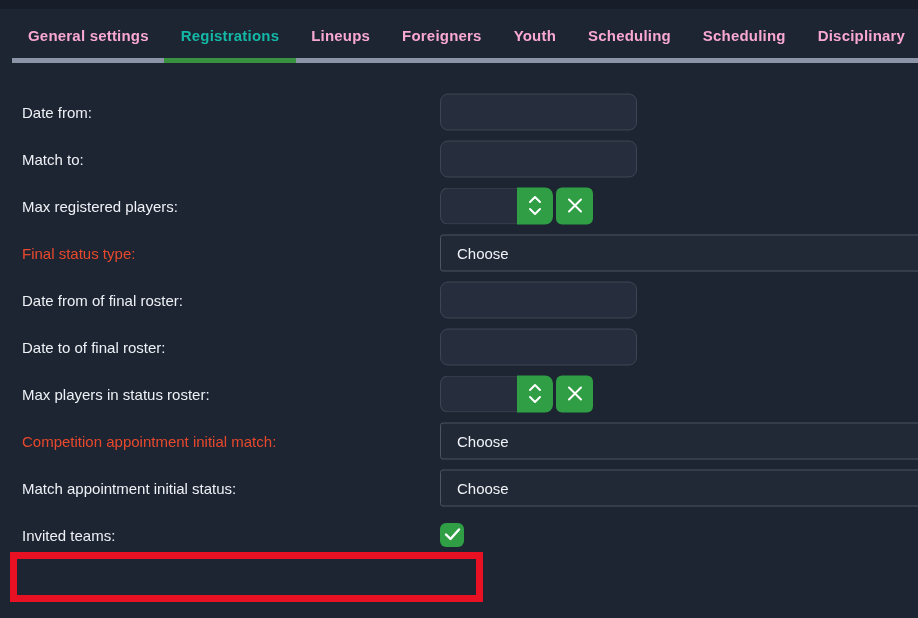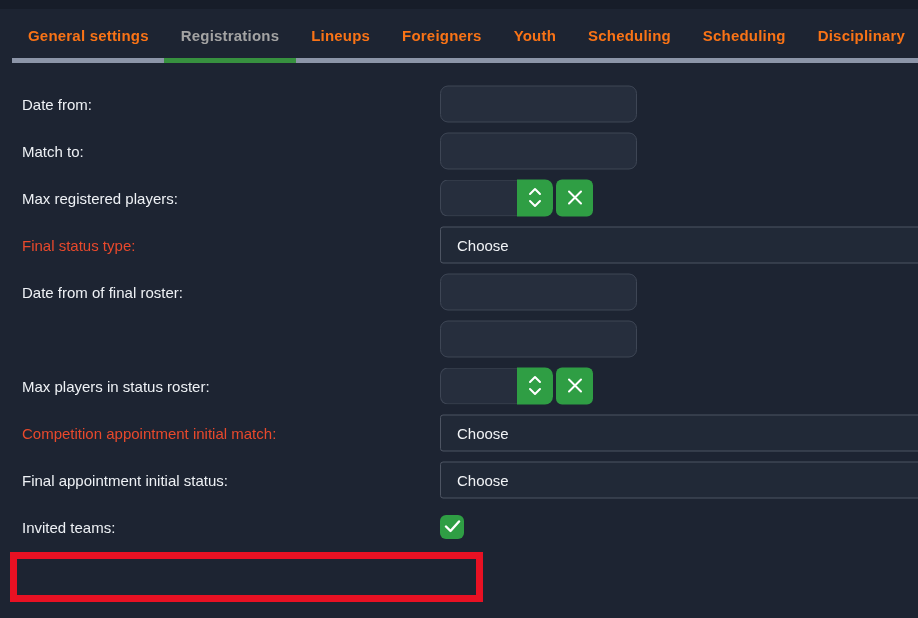--- a/index.html
+++ b/index.html
@@ -14,34 +14,34 @@
     position: absolute; top: 0; left: 0; right: 0; height: 9px;
     background: #171d29;
   }
   
   .tabbar { position: absolute; top: 0; left: 0; width: 918px; height: 63px; }
   .tabs {
     position: absolute; left: 28px; top: 12px; height: 46px;
     display: flex; align-items: center; gap: 32px;
   }
   .tab {
-    font-size: 15px; font-weight: 700; color: #f97316;
+    font-size: 15px; font-weight: 700; color: #f9a8d4;
     letter-spacing: 0.2px; cursor: pointer; white-space: nowrap;
   }
-  .tab.active { color: #a3a3a3; }
+  .tab.active { color: #14b8a6; }
   .underline {
     position: absolute; top: 58px; left: 12px; right: 0; height: 5px;
     background: #8c95a8;
   }
   .underline-active {
     position: absolute; top: 0; height: 5px; background: #37913f;
     left: 151px; width: 129px;
   }
   
-  .form { position: absolute; top: 80px; left: 0; width: 819px; }
+  .form { position: absolute; top: 88px; left: 0; width: 819px; }
   .row { position: relative; height: 47px; }
   .row .label {
     position: absolute; left: 22px; top: 50%; transform: translateY(-50%);
     font-size: 15px; color: #eef1f5; white-space: nowrap;
   }
   .row .label.red { color: #e8492c; }
   .control {
     position: absolute; left: 440px; top: 50%; transform: translateY(-50%);
   }
   .text-input {
@@ -149,20 +149,21 @@
         <div class="select">
           <span>Choose</span>
         </div>
       </div>
     </div>
     <div class="row">
       <span class="label">Date from of final roster:</span>
       <div class="control"><input class="text-input" style=""></div>
     </div>
     <div class="row">
+      <span class="label">Date to of final roster:</span>
       <div class="control"><input class="text-input" style=""></div>
     </div>
     <div class="row">
       <span class="label">Max players in status roster:</span>
       <div class="control">
         <div class="num-group">
           <input class="num-field" style="">
           <div class="spinner">
             <span class="chev">
               <svg width="14" height="8" viewBox="0 0 14 8">
@@ -187,21 +188,21 @@
     </div>
     <div class="row">
       <span class="label red">Competition appointment initial match:</span>
       <div class="control">
         <div class="select">
           <span>Choose</span>
         </div>
       </div>
     </div>
     <div class="row">
-      <span class="label">Final appointment initial status:</span>
+      <span class="label">Match appointment initial status:</span>
       <div class="control">
         <div class="select">
           <span>Choose</span>
         </div>
       </div>
     </div>
     <div class="row">
       <span class="label">Invited teams:</span>
       <div class="control">
         <div class="checkbox">

